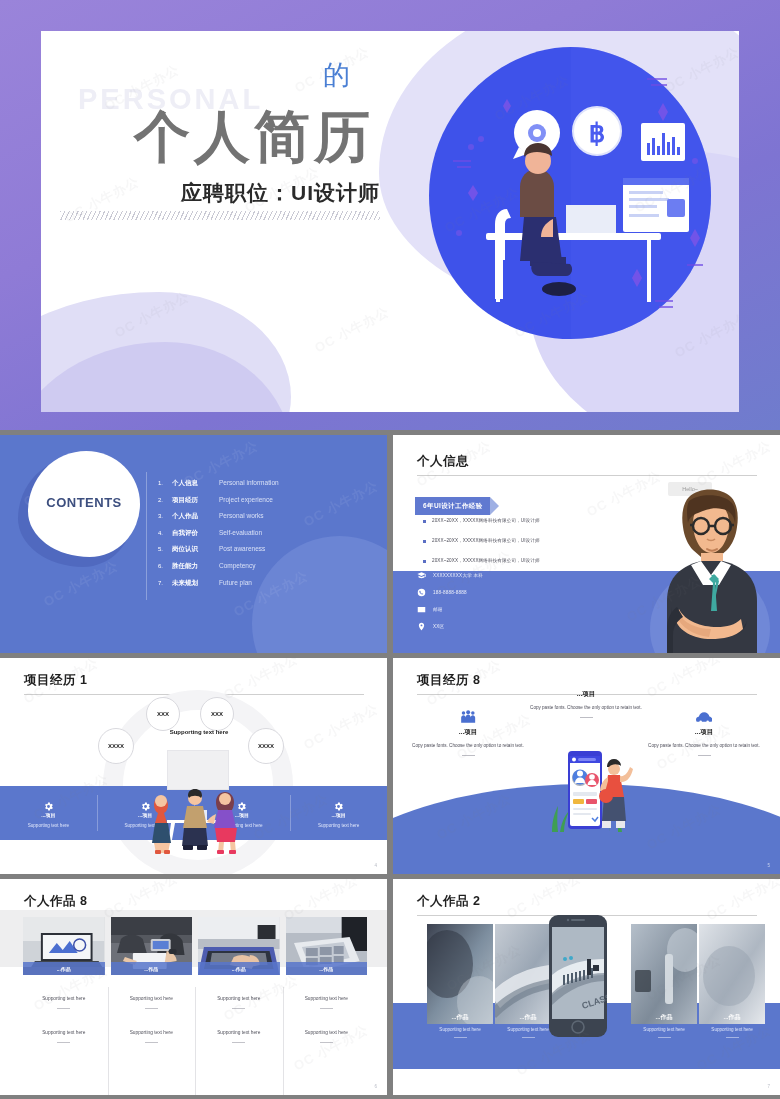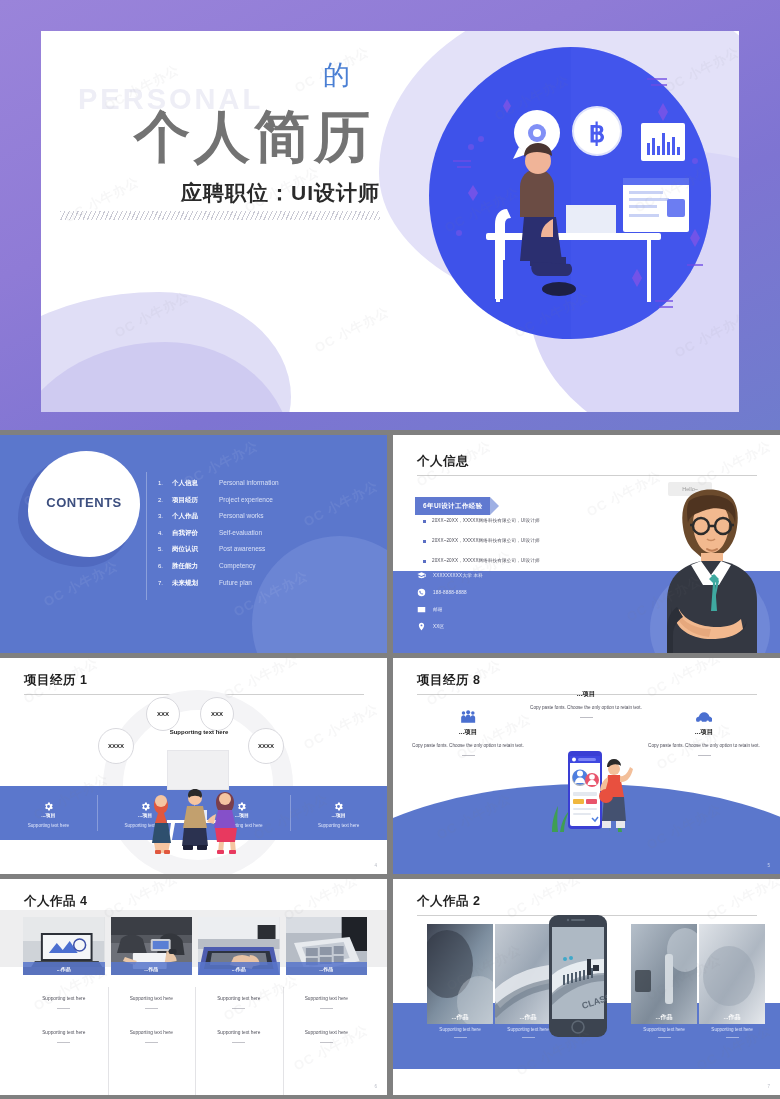--- a/index.html
+++ b/index.html
@@ -754,21 +754,21 @@
         <span style="left:260px;top:80px">OC 小牛办公</span>
         <span style="left:40px;top:150px">OC 小牛办公</span>
         <span style="left:250px;top:160px">OC 小牛办公</span>
       </div>
     </div>
   </div>
 
   <div class="row">
 
     <div class="slide s6">
-      <div class="sec-title">个人作品 4</div>
+      <div class="sec-title">个人作品 8</div>
       <div class="sec-rule"></div>
       <div class="s6-grey"></div>
 
       <div class="s6-grid">
         <div class="s6-cell">
           <div class="thumb">
             <svg viewBox="0 0 82 58" width="100%" height="58" preserveAspectRatio="none">
               <rect width="82" height="58" fill="#cfd3d8"></rect>
               <rect y="0" width="82" height="24" fill="#e6e8ea"></rect>
               <path d="M18 16h52v28H18z" fill="#2c3038"></path>

